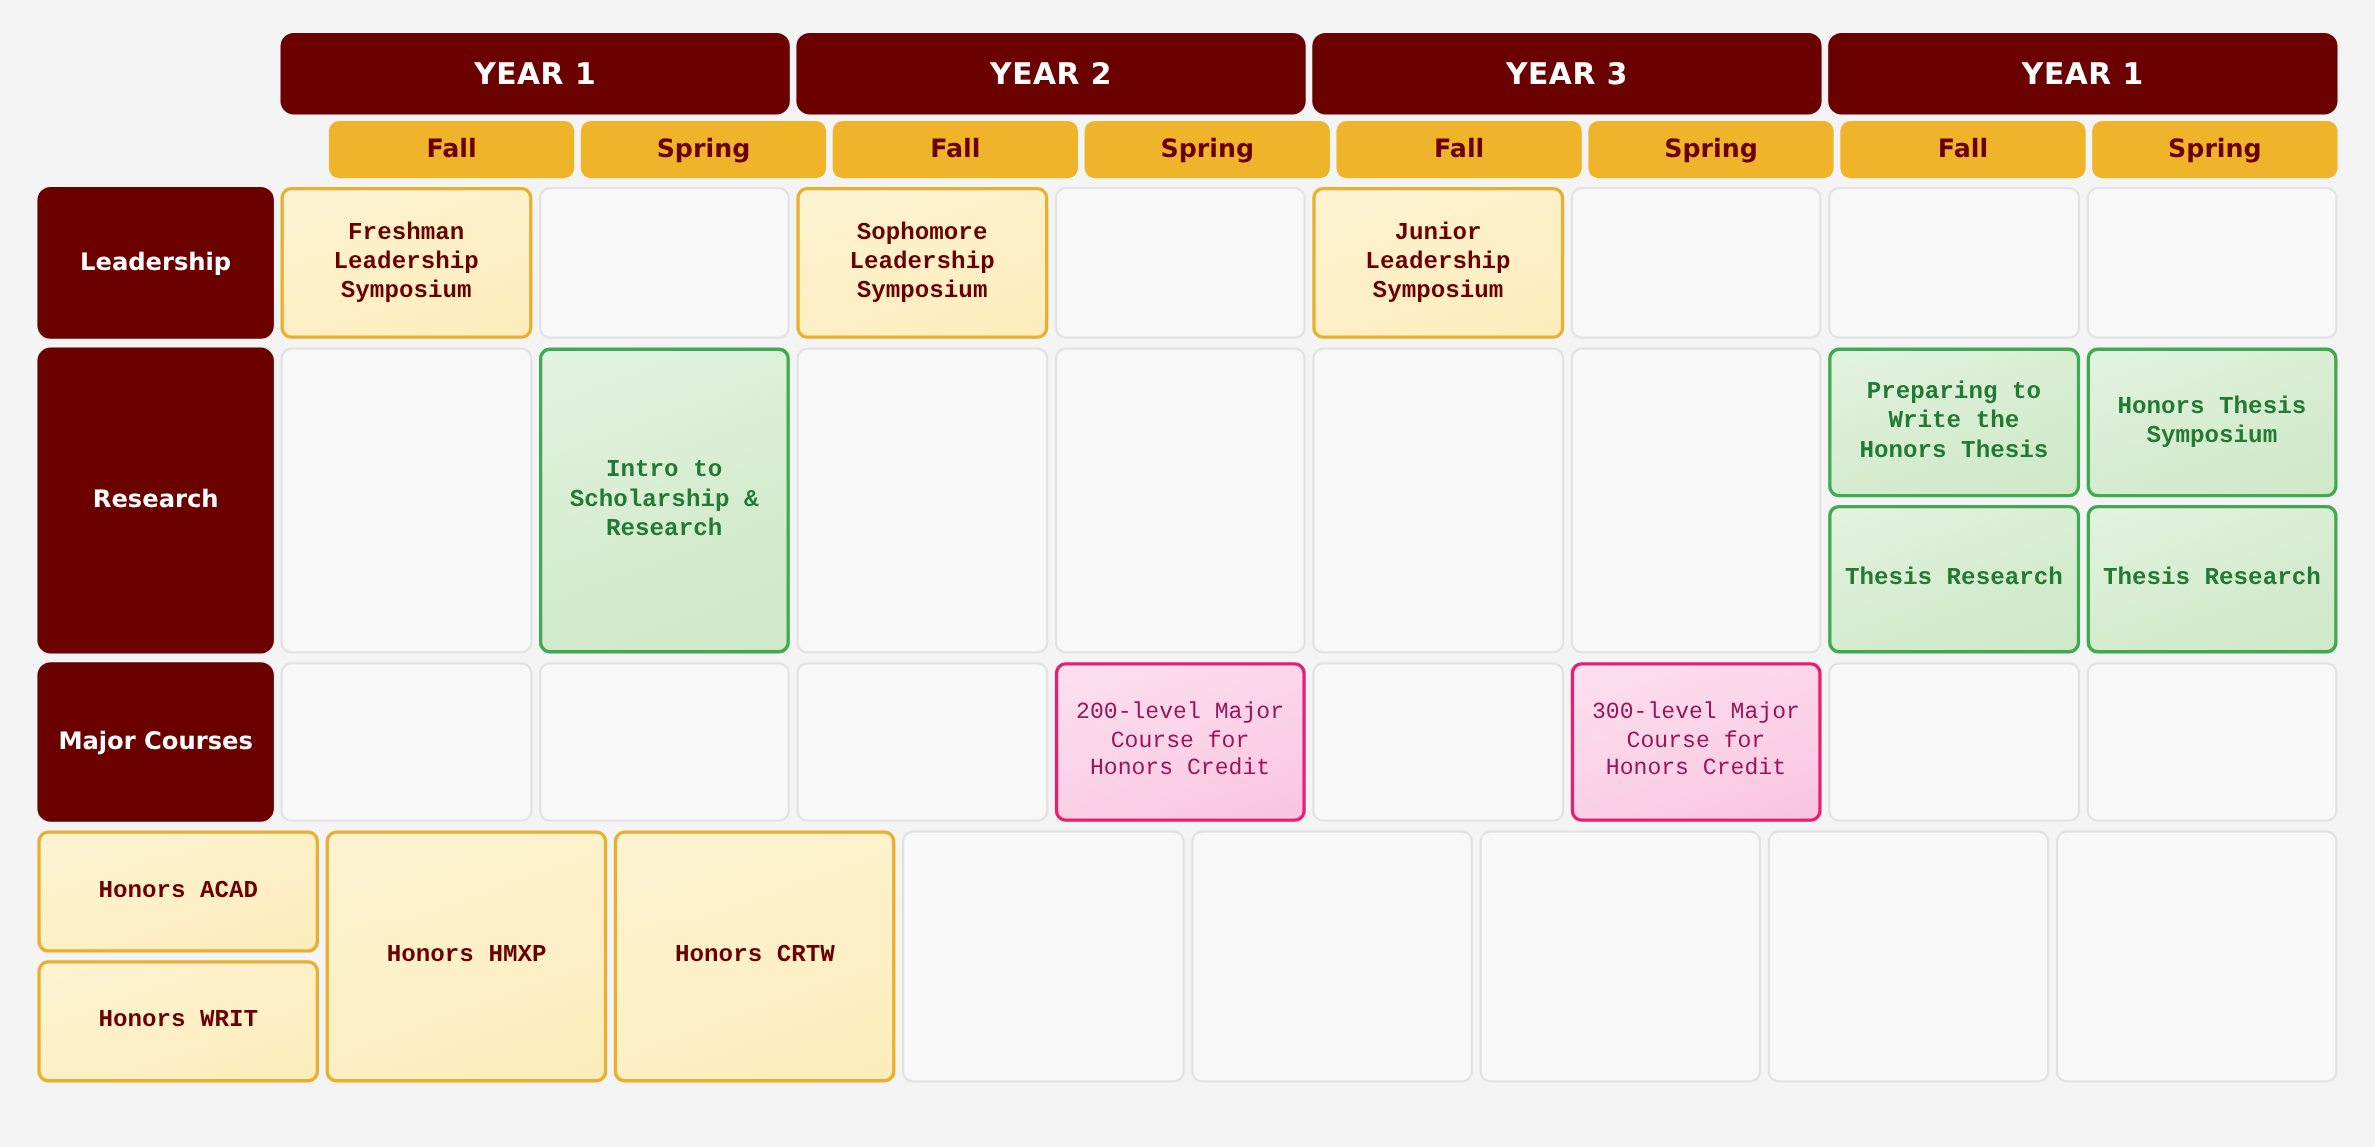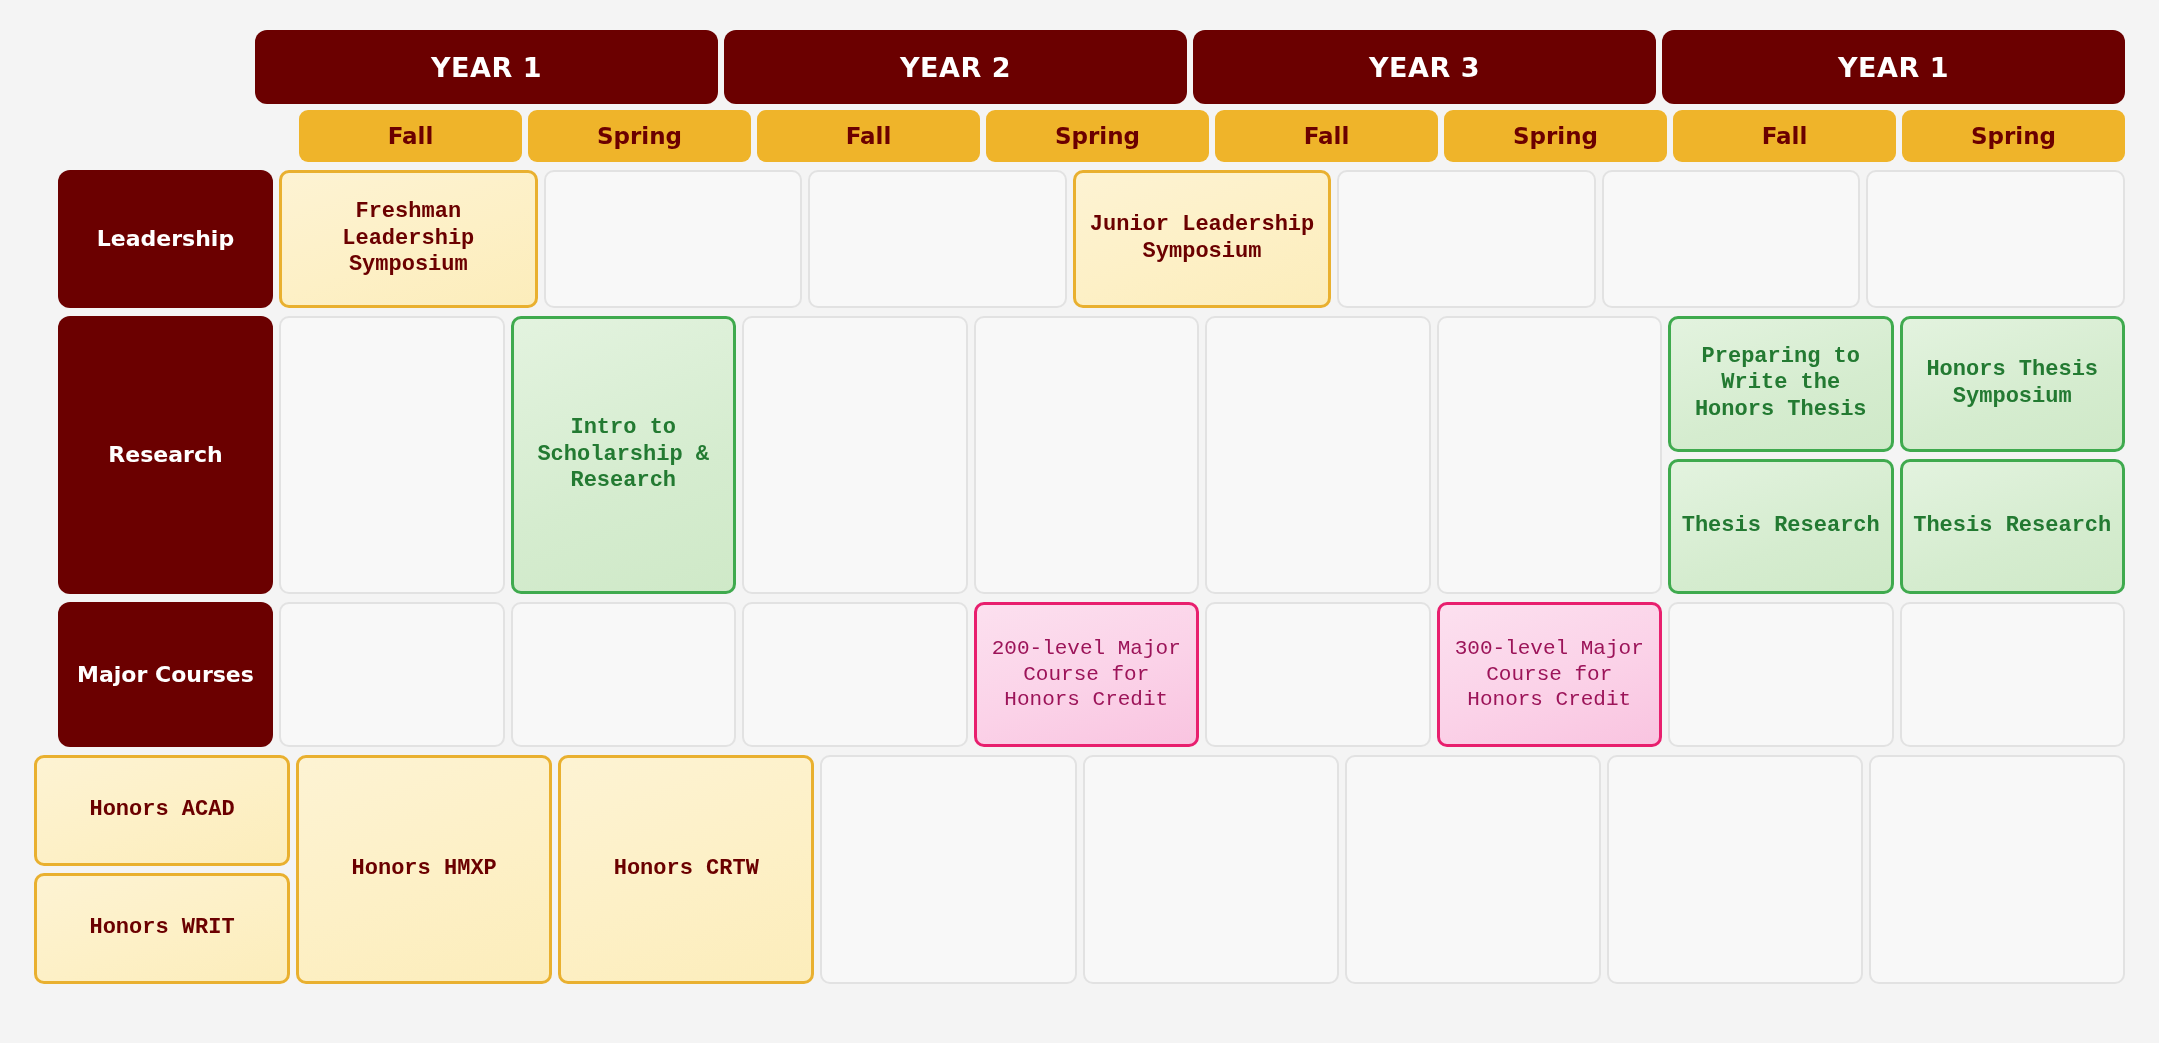--- a/index.html
+++ b/index.html
@@ -91,21 +91,20 @@
     color: #ffffff;
     font-size: 22px;
     font-weight: bold;
     display: flex;
     align-items: center;
     justify-content: center;
     text-align: center;
     line-height: 1.25;
     padding: 0 8px;
     box-sizing: border-box;
-    margin-left: 24px;
   }
 
   .term-col {
     flex: 1 1 0;
     display: flex;
     flex-direction: column;
     gap: 7px;
     min-width: 0;
   }
 
@@ -180,20 +179,23 @@
   <div class="body-grid">
       <div class="track-row r-leadership">
         <div class="track-label">Leadership</div>
         <div class="term-col">
           <div class="cell gold">Freshman Leadership Symposium</div>
         </div>
         <div class="term-col">
           <div class="cell empty"></div>
         </div>
         <div class="term-col">
+          <div class="cell gold">Sophomore Leadership Symposium</div>
+        </div>
+        <div class="term-col">
           <div class="cell empty"></div>
         </div>
         <div class="term-col">
           <div class="cell gold">Junior Leadership Symposium</div>
         </div>
         <div class="term-col">
           <div class="cell empty"></div>
         </div>
         <div class="term-col">
           <div class="cell empty"></div>

